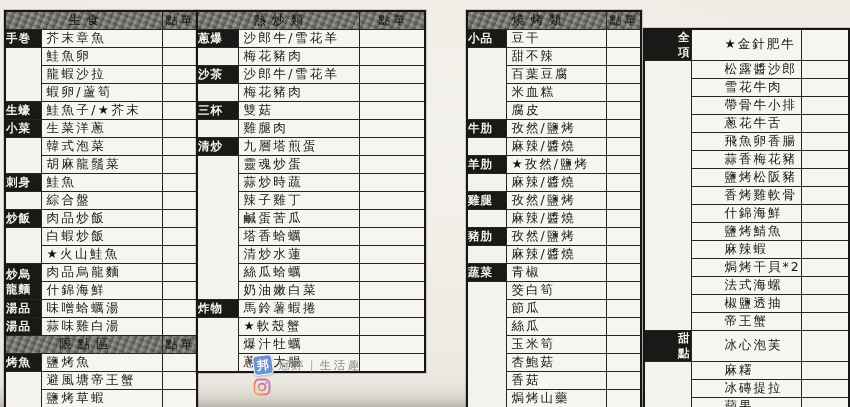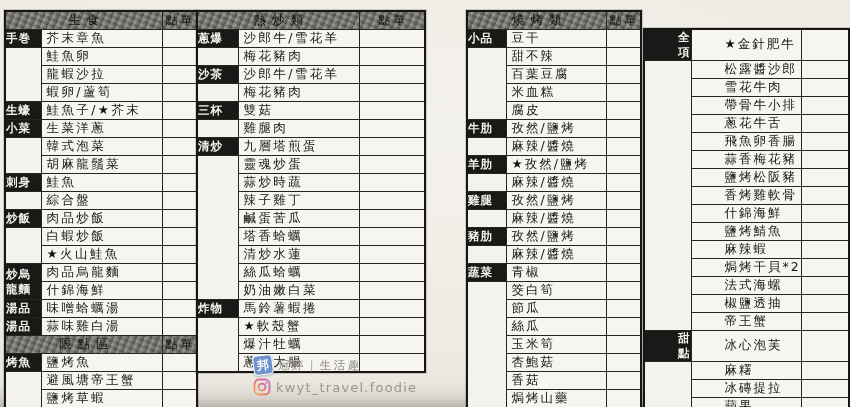--- a/index.html
+++ b/index.html
@@ -489,15 +489,14 @@
             <stop offset="0" stop-color="#f2b25c"></stop>
             <stop offset="0.5" stop-color="#ea6577"></stop>
             <stop offset="1" stop-color="#b678d6"></stop>
           </linearGradient>
         </defs>
         <rect x="2" y="2" width="20" height="20" rx="6" fill="none" stroke="url(#igg)" stroke-width="2.4"></rect>
         <circle cx="12" cy="12" r="4.6" fill="none" stroke="url(#igg)" stroke-width="2.4"></circle>
         <circle cx="17.6" cy="6.4" r="1.5" fill="url(#igg)"></circle>
       </svg>
     </span>
-    <span class="wm-handle">kwyt_travel.foodie</span>
   </div>
 </div>
 
 </body></html>

